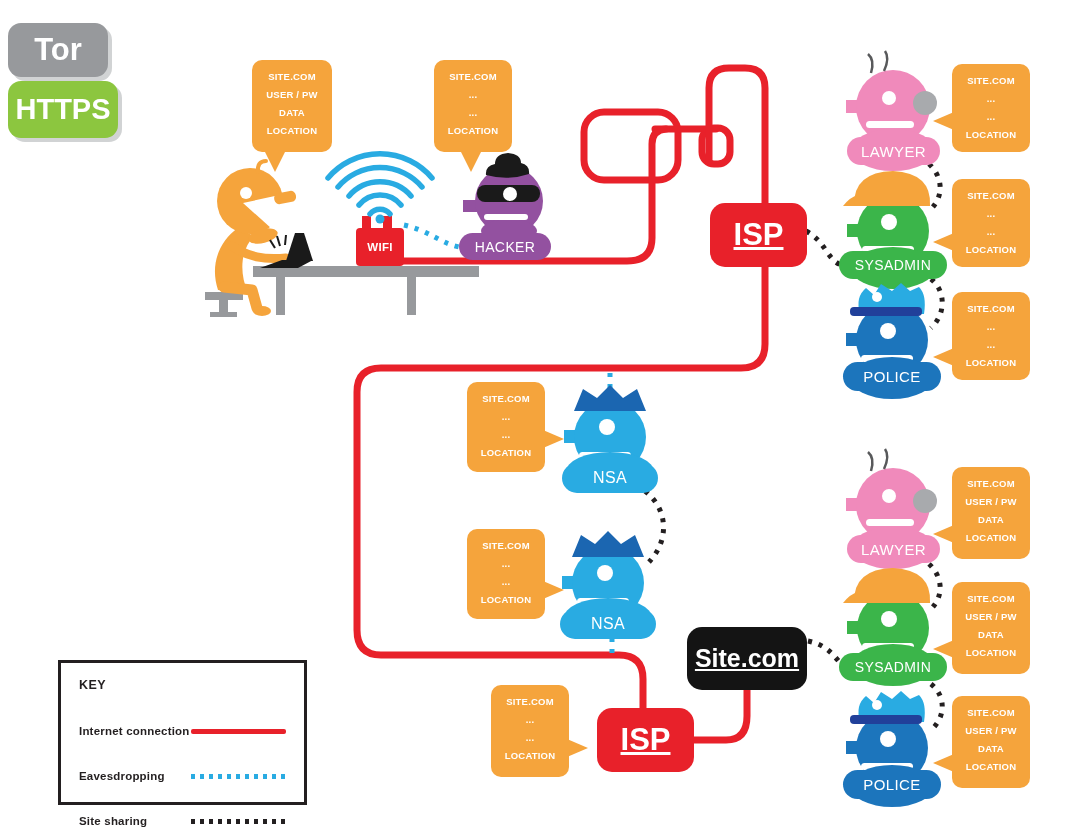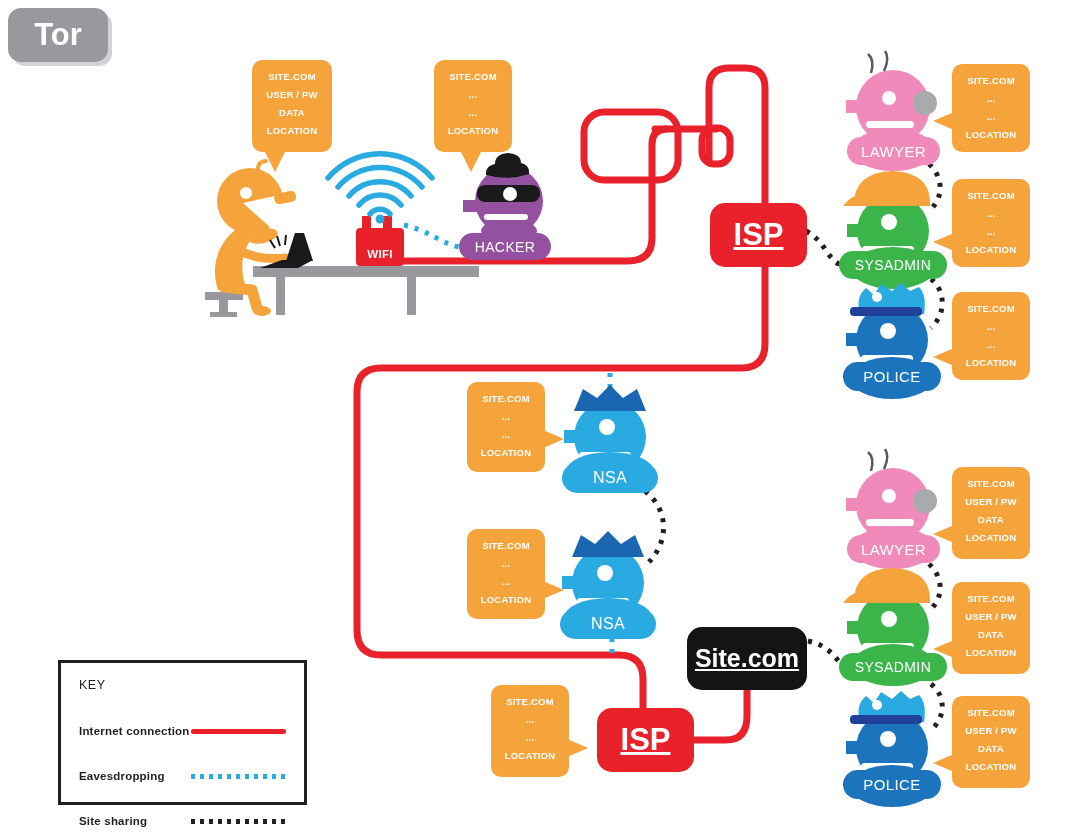--- a/index.html
+++ b/index.html
@@ -2,47 +2,47 @@
 <html><head>
 <meta charset="utf-8">
 <style>
   * { margin:0; padding:0; box-sizing:border-box; }
   body { font-family:"Liberation Sans", sans-serif; background:#fff; }
   .stage { position:relative; width:1079px; height:837px; background:#fff; overflow:hidden; }
   .stage svg.art { position:absolute; left:0; top:0; }
 
   .ctrl-btn { position:absolute; display:flex; align-items:center; justify-content:center;
     color:#fff; font-weight:bold; border:none; border-radius:13px; cursor:pointer;
-    box-shadow:4px 4px 0 #d1d3d4; font-family:"Liberation Sans", sans-serif; }
+    box-shadow:4px 4px 0 #d1d3d4; font-family:"Liberation Sans", sans-serif;margin-top:15px; }
   .btn-tor { left:8px; top:8px; width:100px; height:54px; background:#97999C; font-size:31px; }
   .btn-https { left:8px; top:66px; width:110px; height:57px; background:#8CC63F; font-size:29px; }
 
   .pill { position:absolute; display:flex; align-items:center; justify-content:center;
     color:#fff; font-weight:normal; border-radius:16px; letter-spacing:.4px; }
 
   .netbox { position:absolute; display:flex; align-items:center; justify-content:center;
     color:#fff; font-weight:bold; border-radius:15px;text-decoration:underline; }
   .isp1 { left:710px; top:203px; width:97px; height:64px; background:#E8212A; font-size:31px; }
   .isp2 { left:597px; top:708px; width:97px; height:64px; background:#E8212A; font-size:31px; }
   .sitebox { left:687px; top:627px; width:120px; height:63px; background:#141414; font-size:25px; }
 
-  .wifi-label { position:absolute; left:356px; top:248px; width:48px; text-align:center;
+  .wifi-label { position:absolute; left:356px; top:241px; width:48px; text-align:center;
     color:#fff; font-weight:bold; font-size:11.5px; letter-spacing:.3px; }
 
   .bubble { position:absolute; background:#F5A43C; border-radius:10px; color:#fff;
     text-align:center; font-weight:bold; font-size:9.5px; letter-spacing:.2px; padding-top:8px; }
   .bubble .bline { line-height:18px; white-space:nowrap; }
   .tail { position:absolute; width:0; height:0; }
   .tail.td { bottom:-20px; border-left:11px solid transparent; border-right:11px solid transparent; border-top:22px solid #F5A43C; }
   .tail.tr { right:-19px; border-top:9px solid transparent; border-bottom:9px solid transparent; border-left:21px solid #F5A43C; }
   .tail.tl { left:-19px; border-top:9px solid transparent; border-bottom:9px solid transparent; border-right:21px solid #F5A43C; }
 
   .keybox { position:absolute; left:58px; top:660px; width:249px; height:145px;
     border:3px solid #231F20; background:#fff; padding:15px 18px; color:#231F20; }
-  .keybox .ktitle { font-size:12.5px; font-weight:normal; letter-spacing:.5px; }
+  .keybox .ktitle { font-size:12.5px; font-weight:bold; letter-spacing:.5px; }
   .krow { display:flex; align-items:center; justify-content:space-between; margin-top:33px; }
   .krow .klabel { font-size:11.5px; font-weight:bold; letter-spacing:.2px; }
   .ksample { width:95px; height:5px; }
   .ks-solid-red { background:#E8212A; border-radius:2px; }
   .ks-dotted-blue { background:repeating-linear-gradient(90deg,#29ABE2 0 4px,transparent 4px 9px); }
   .ks-dotted-black { background:repeating-linear-gradient(90deg,#231F20 0 4px,transparent 4px 9px); }
 </style>
 </head>
 <body>
 
@@ -207,20 +207,21 @@
       <path d="M 929 164 C 943 177 944 196 931 209"></path>
       <path d="M 931 279 C 946 291 946 314 931 328"></path>
       <path d="M 645 491 C 669 510 669 541 649 562"></path>
       <path d="M 808 641 C 827 645 833 655 842 665"></path>
       <path d="M 929 564 C 943 577 944 596 931 609"></path>
       <path d="M 931 684 C 946 696 946 717 931 730"></path>
     </g>
   </svg>
 
   <button class="ctrl-btn btn-tor">Tor</button>
+  <button class="ctrl-btn btn-https">HTTPS</button>
 
   <div class="wifi-label">WIFI</div>
   <div class="pill" style="left:459px;top:233px;width:92px;height:27px;background:#9351A0;font-size:14px">HACKER</div>
   <div class="pill" style="left:847px;top:137px;width:93px;height:28px;background:#F08ABB;font-size:15px">LAWYER</div>
   <div class="pill" style="left:839px;top:251px;width:108px;height:28px;background:#3BB54A;font-size:14px">SYSADMIN</div>
   <div class="pill" style="left:843px;top:362px;width:98px;height:29px;background:#1C75BC;font-size:15px">POLICE</div>
   <div class="pill" style="left:562px;top:463px;width:96px;height:30px;background:#29ABE2;font-size:16px">NSA</div>
   <div class="pill" style="left:560px;top:609px;width:96px;height:30px;background:#29ABE2;font-size:16px">NSA</div>
   <div class="pill" style="left:847px;top:535px;width:93px;height:28px;background:#F08ABB;font-size:15px">LAWYER</div>
   <div class="pill" style="left:839px;top:653px;width:108px;height:28px;background:#3BB54A;font-size:14px">SYSADMIN</div>

